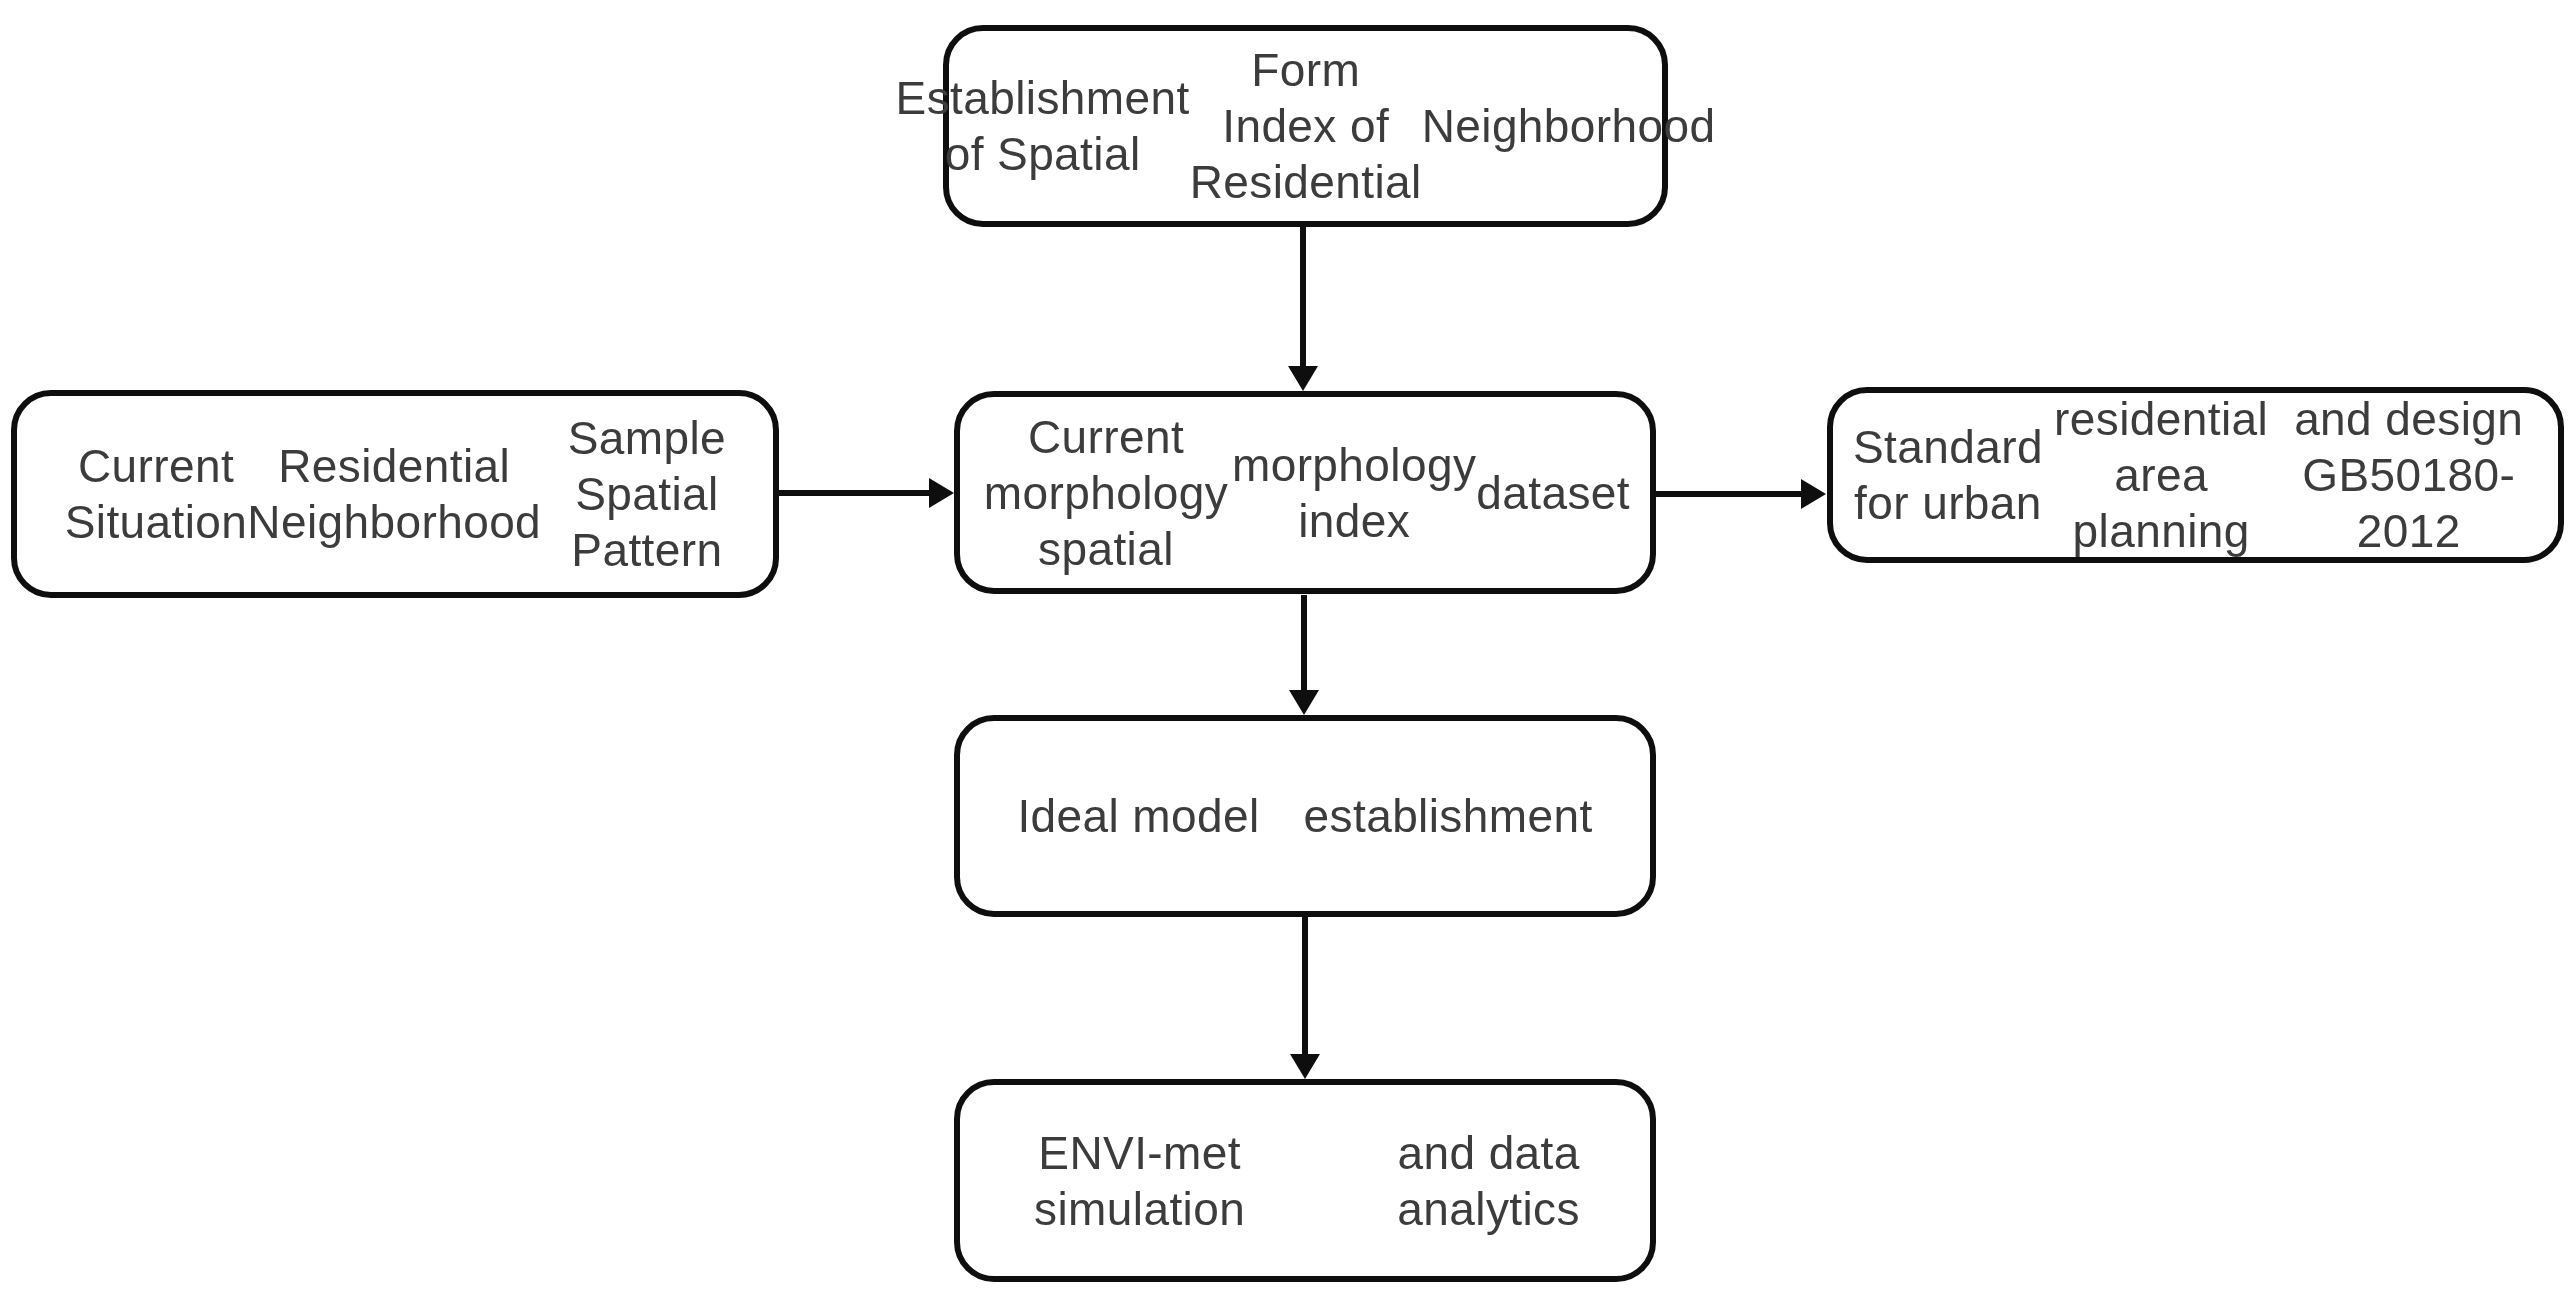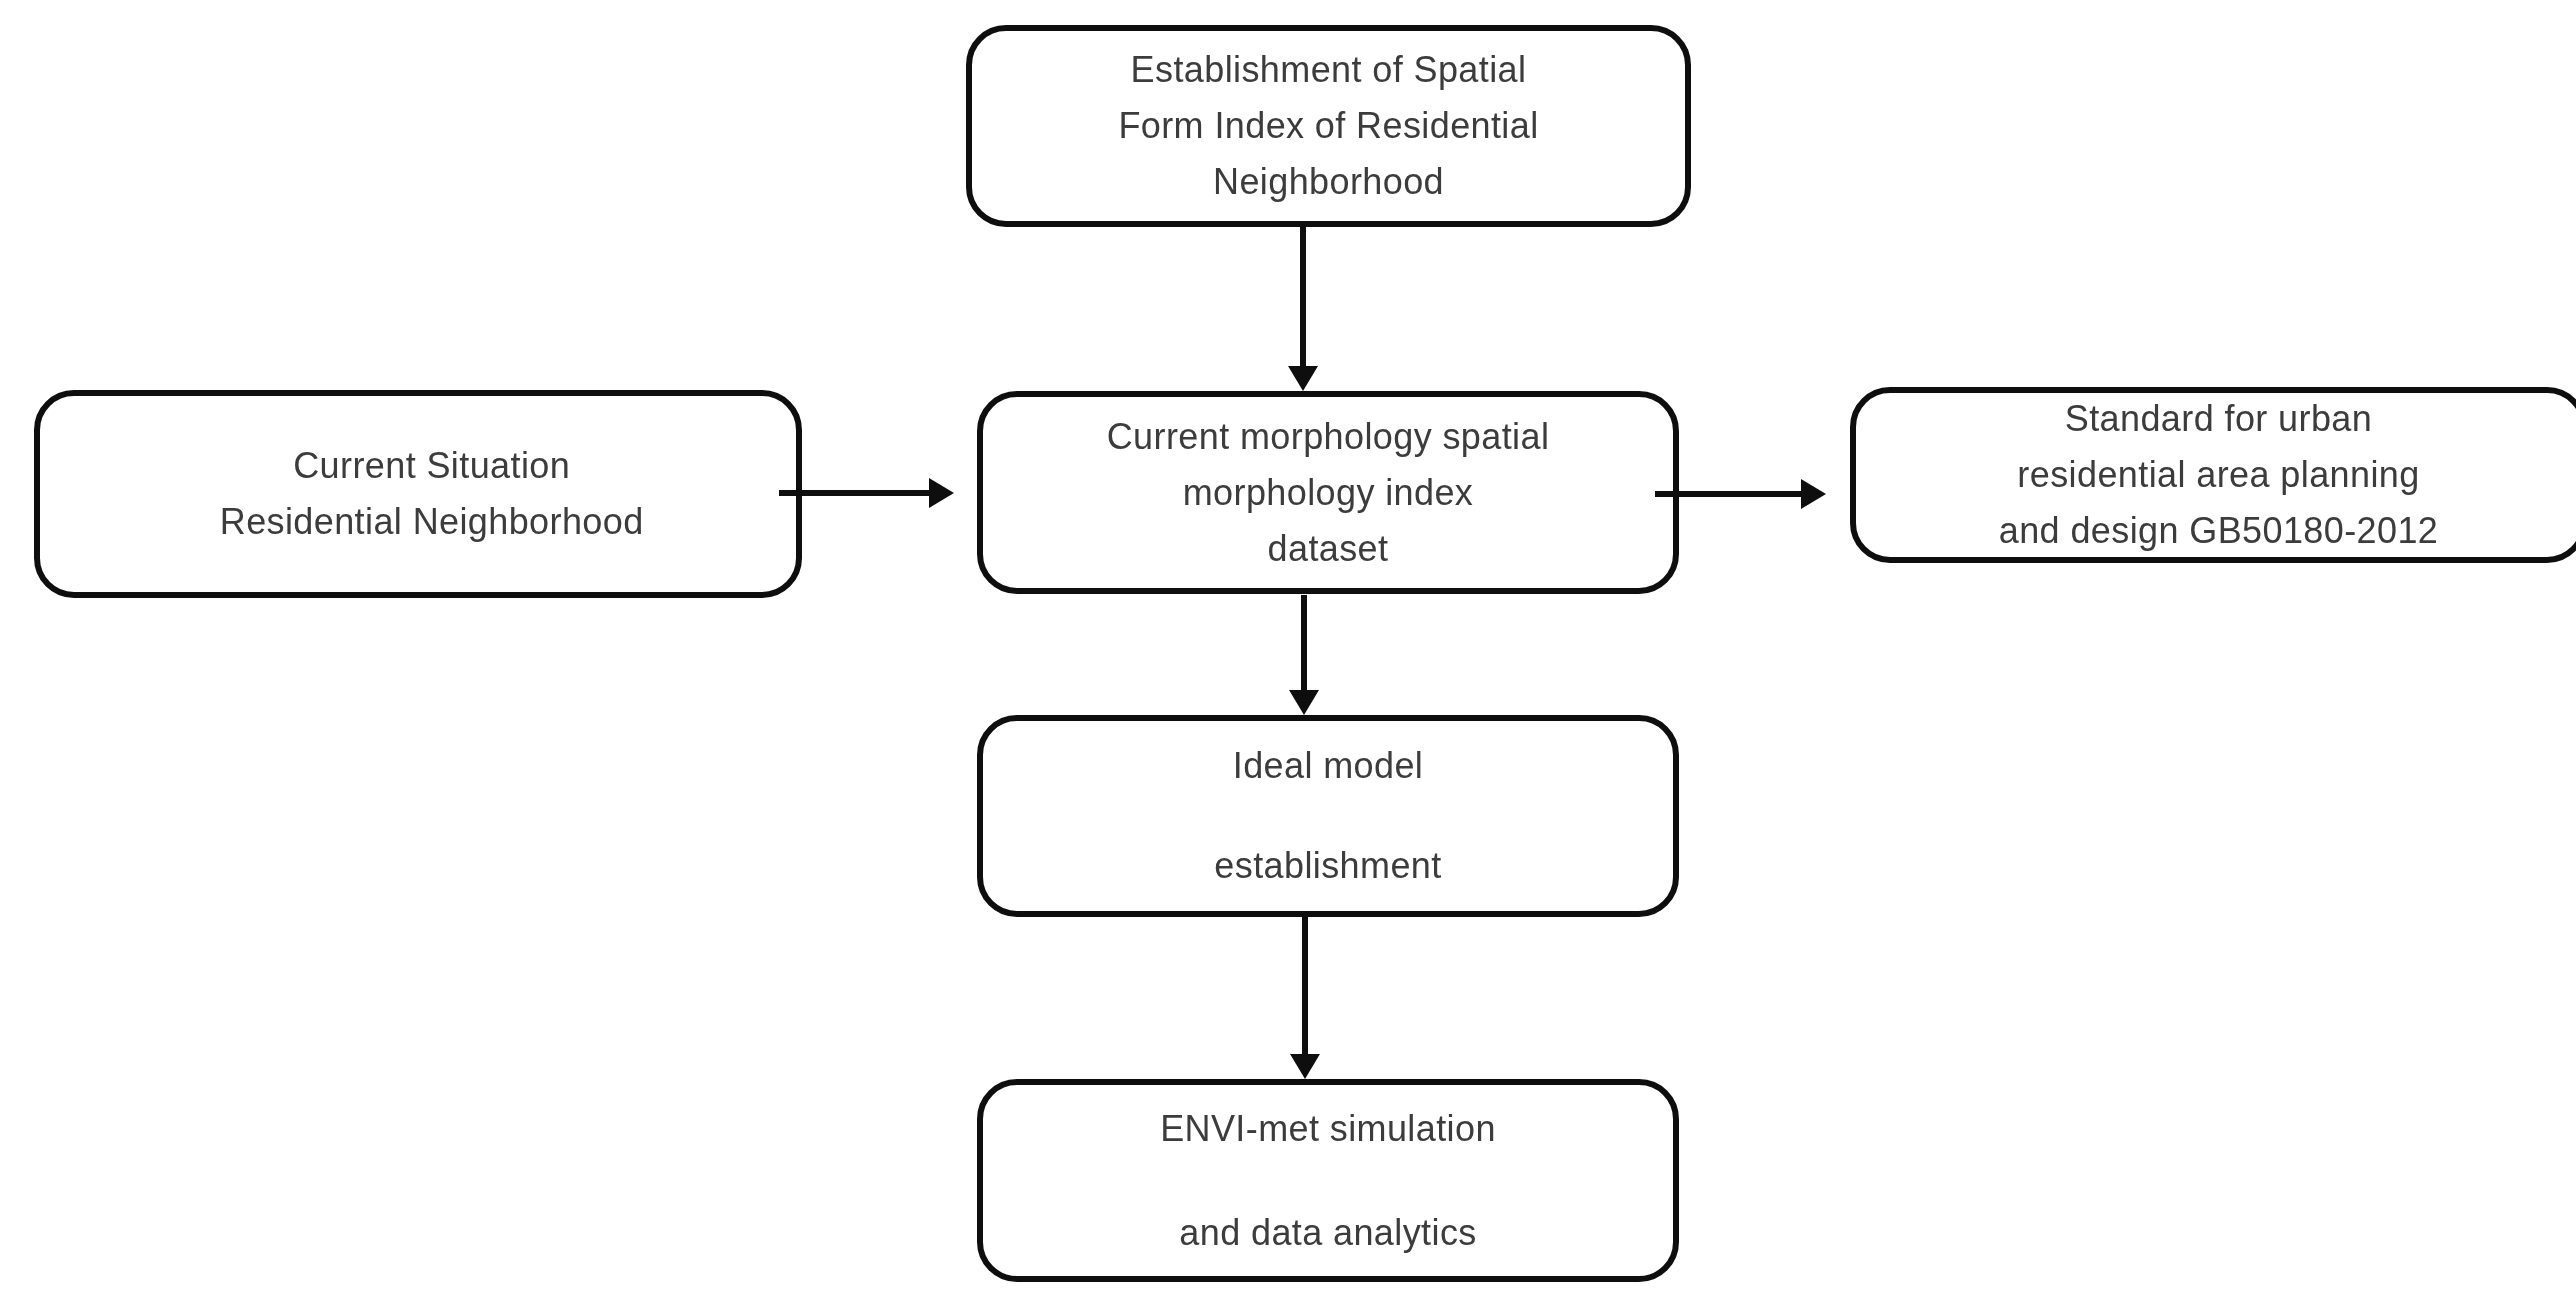--- a/index.html
+++ b/index.html
@@ -14,30 +14,28 @@
     background: var(--background, #ffffff);
     overflow: hidden;
   }
   .node {
     position: absolute;
     box-sizing: border-box;
     background: var(--background, #ffffff);
     border: 6.6px solid var(--stroke, #0e0e0e);
     border-radius: 40px;
     display: flex;
-    flex-direction: column;
     align-items: center;
     justify-content: center;
     text-align: center;
     color: var(--text, #3c3c3c);
-    font-size: 36px;
+    font-size: 46px;
     line-height: 56px;
     letter-spacing: 0.4px;
     padding: 0 20px;
-    margin-left: 23px;
   }
   .arrow { position: absolute; display: flex; }
   .arrow-down { flex-direction: column; align-items: center; width: 30px; }
   .arrow-down .shaft { width: 6.6px; flex: 1; background: var(--stroke, #0e0e0e); }
   .arrow-down .head {
     width: 0; height: 0;
     border-left: 15px solid transparent;
     border-right: 15px solid transparent;
     border-top: 25px solid var(--stroke, #0e0e0e);
   }
@@ -57,20 +55,21 @@
 
   <div class="node" style="left:943px; top:25px; width:725px; height:202px;">
     <div>Establishment of Spatial</div>
     <div>Form Index of Residential</div>
     <div>Neighborhood</div>
   </div>
 
   <div class="node" style="left:10.7px; top:390px; width:768px; height:208px;padding-left:48px;">
     <div>Current Situation</div>
     <div>Residential Neighborhood</div>
+    <div>Sample Spatial Pattern</div>
   </div>
 
   <div class="node" style="left:954px; top:391px; width:702px; height:203px;">
     <div>Current morphology spatial</div>
     <div>morphology index</div>
     <div>dataset</div>
   </div>
 
   <div class="node" style="left:1827px; top:387px; width:737px; height:176px;">
     <div>Standard for urban</div>

